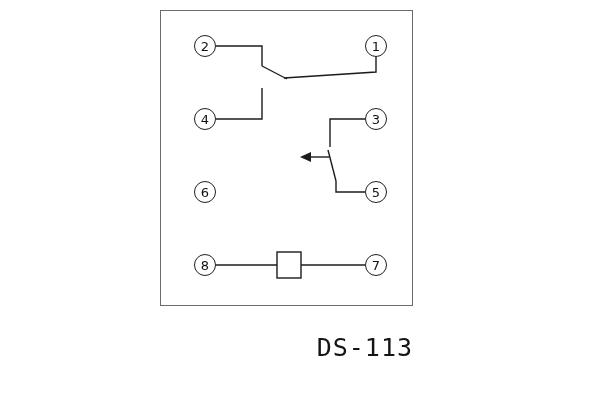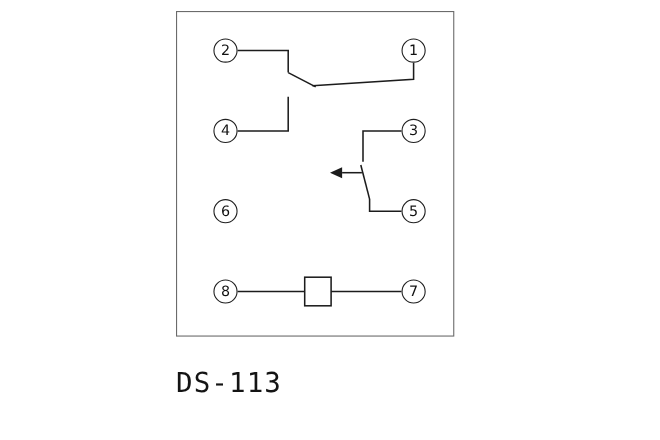--- a/index.html
+++ b/index.html
@@ -46,21 +46,21 @@
     justify-content: center;
     font-size: 13px;
     line-height: 1;
     color: #111111;
   }
   .caption {
     position: absolute;
     left: 160px;
     top: 333px;
     width: 253px;
-    text-align: left;
+    text-align: right;
     font-family: "DejaVu Sans Mono", "Liberation Mono", monospace;
     font-size: 25px;
     letter-spacing: 1px;
     color: #141414;
   }
 </style>
 </head>
 <body>
 
 <div id="canvas">

